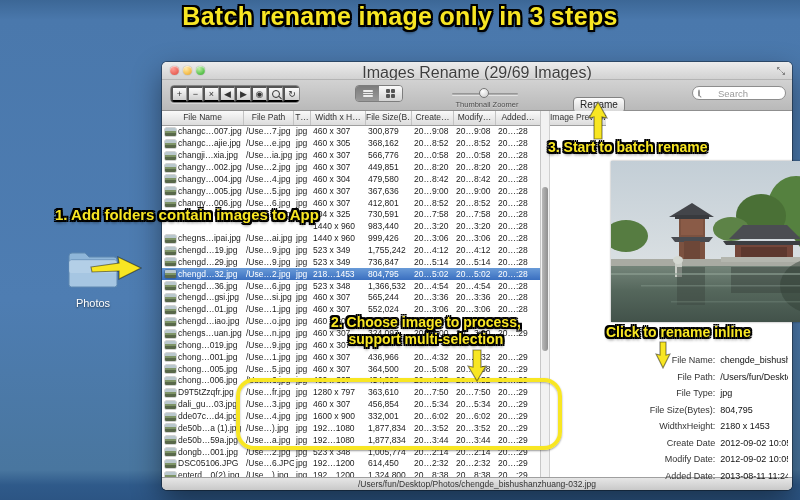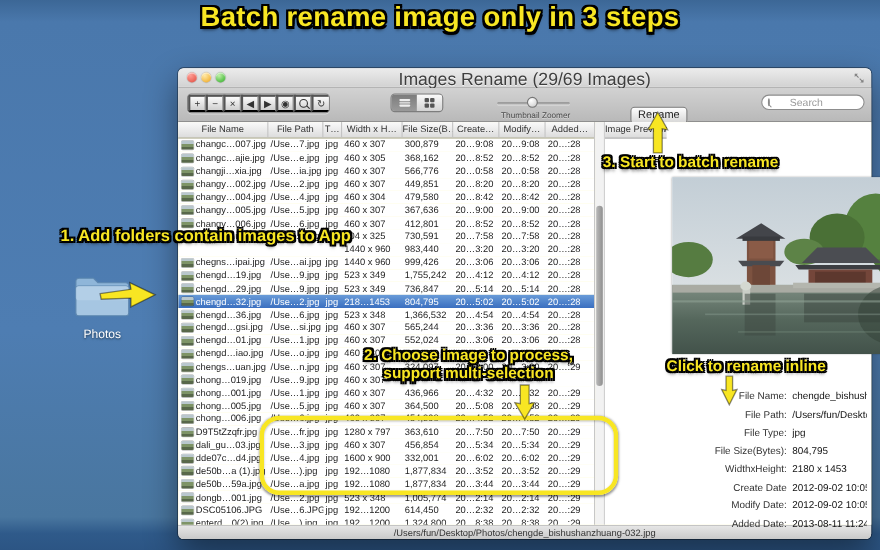--- a/index.html
+++ b/index.html
@@ -60,21 +60,21 @@
   .renbtn{position:absolute;left:411px;top:5px;width:52px;height:16px;border:1px solid #828282;border-radius:4px;
           background:linear-gradient(#fdfdfd,#d6d6d6);font-size:10px;color:#222;text-align:center;line-height:14px;
           box-shadow:0 1px 0 rgba(255,255,255,.4);font-family:inherit;padding:0;margin-top:12px;}
   .search{position:absolute;left:530px;top:6px;width:94px;height:14px;border:1px solid #8d8d8d;border-radius:8px;
           background:#fff;display:flex;align-items:center;padding:0 5px;box-sizing:border-box;}
   .search .magicon{border-color:#8a8a8a;transform:scale(.9);}
   .search .magicon:after{background:#8a8a8a;}
   .search input{border:0;outline:0;background:transparent;font-size:9.5px;color:#444;width:70px;margin-left:16px;font-family:inherit;}
   .search input::placeholder{color:#9a9a9a;}
 
-  .main{flex:1;display:flex;min-height:0;background:#fef9c3;position:relative;}
+  .main{flex:1;display:flex;min-height:0;background:#b91c1c;position:relative;}
   .tablewrap{width:378px;display:flex;flex-direction:column;border-right:1px solid #c7c7c7;}
   .thead{height:14px;display:flex;background:linear-gradient(#fafafa,#dcdcdc);border-bottom:1px solid #9f9f9f;}
   .th{font-size:8.5px;color:#333;text-align:center;line-height:13px;border-right:1px solid #c3c3c3;
       overflow:hidden;white-space:nowrap;box-sizing:border-box;}
   .tbody{flex:1;overflow:hidden;}
   .trow{height:11.866px;display:flex;align-items:center;background:#fff;}
   .trow.sel{background:linear-gradient(#699bd8,#3a6fc0);}
   .trow.sel .td{color:#fff;}
   .td{font-size:8.5px;color:#1c1c1c;white-space:nowrap;overflow:hidden;padding-left:2px;box-sizing:border-box;line-height:11px;}
   .td.name{display:flex;align-items:center;gap:2px;padding-left:3px;}

